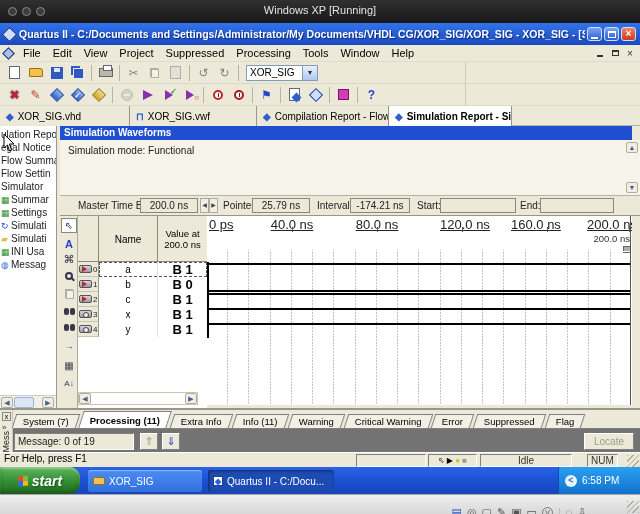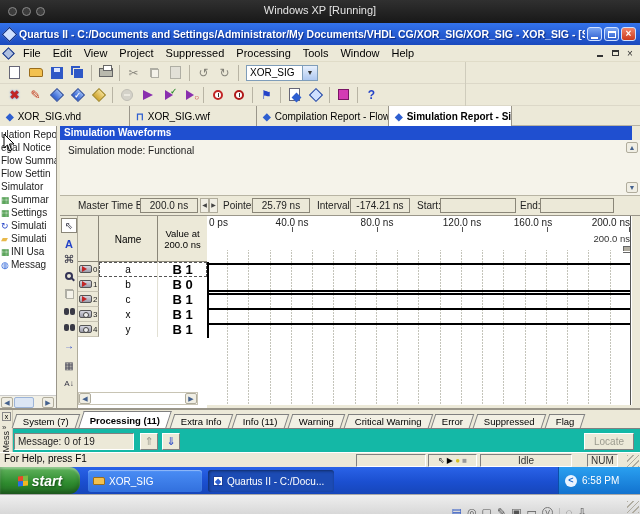--- a/index.html
+++ b/index.html
@@ -111,21 +111,21 @@
   .cell-nv.selected{outline:1px dashed #555;outline-offset:-1px;}
   .cn{width:59px;text-align:center;line-height:15px;font-size:10px;border-right:1px solid #e2e0d4;}
   .cv{width:49px;text-align:center;line-height:15px;font-size:13px;font-weight:bold;}
   .pin{width:13px;height:8px;background:linear-gradient(#d6d6e0,#9a9aa8);border:1px solid #555;border-radius:2px;position:relative;flex:none;}
   .pin.in::after{content:"";position:absolute;left:2px;top:0px;border-left:5px solid #c22525;border-top:3px solid transparent;border-bottom:3px solid transparent;}
   .pin.out::after{content:"";position:absolute;left:3px;top:1px;width:4px;height:4px;border-radius:50%;background:#eee;border:1px solid #444;}
   .pinidx{font-size:8px;color:#222;}
   .tsb{position:absolute;left:0;top:176px;width:120px;height:13px;background:#fff;border:1px solid #c8c4b4;}
 
   .wave{left:147px;top:0;width:425px;height:189px;background:#fff;}
-  .ruler-lab{position:absolute;top:1px;font-size:10px;color:#222;white-space:nowrap;}
+  .ruler-lab{position:absolute;top:1px;font-size:13px;color:#222;white-space:nowrap;text-decoration:underline;}
   .tick{position:absolute;top:11px;width:1px;height:5px;background:#555;}
   .marker-lab{position:absolute;top:17px;right:2px;font-size:9.5px;color:#333;}
   .mhandle{position:absolute;top:30px;right:1px;width:8px;height:7px;background:#b0aca0;border:1px solid #666;}
   .grid{position:absolute;left:0;top:34px;width:424px;height:155px;
         background-image:repeating-linear-gradient(0deg,#fff 0 1px,transparent 1px 3px),
                          repeating-linear-gradient(90deg,transparent 0 20.25px,#c4c4ba 20.25px 21.25px);}
   .trace{position:absolute;left:0;width:424px;height:2px;background:#000;}
   .vline0{position:absolute;left:0;top:46px;width:2px;height:76px;background:#000;}
   .masterline{position:absolute;left:423px;top:0;width:1px;height:189px;background:#555;}
   .wave-rightpad{left:572px;top:0;width:8px;height:192px;background:#ece9d8;}
@@ -134,21 +134,21 @@
   .msgs{left:0;top:408px;width:640px;height:44px;background:#ece9d8;border-top:2px solid #9a968a;}
   .msgstrip{position:absolute;left:0;top:0;width:13px;height:44px;border-right:1px solid #c8c4b4;}
   .msgx{position:absolute;left:2px;top:2px;width:9px;height:9px;border:1px solid #888;font-size:7px;line-height:7px;text-align:center;background:#ece9d8;}
   .msgchev{position:absolute;left:2px;top:13px;font-size:8px;color:#333;}
   .msgvert{position:absolute;left:1px;top:21px;writing-mode:vertical-rl;transform:rotate(180deg);font-size:9px;color:#222;}
   .mtabs{position:absolute;left:14px;top:1px;height:17px;display:flex;align-items:flex-end;}
   .mtab{height:14px;margin-right:3px;background:#f2f0e4;border:1px solid #808080;border-bottom:none;transform:skewX(-18deg);display:flex;align-items:center;padding:0 8px;}
   .mtab span{transform:skewX(18deg);font-size:9.5px;white-space:nowrap;}
   .mtab.active{height:17px;background:#fff;font-weight:bold;}
   .mtabline{position:absolute;left:13px;top:18px;width:627px;height:1px;background:#808080;}
-  .msgctl{position:absolute;left:13px;top:19px;width:627px;height:25px;background:#14b8a6;}
+  .msgctl{position:absolute;left:13px;top:19px;width:627px;height:25px;background:#737373;}
   .sunken{background:#ece9d8;border-top:1px solid #808080;border-left:1px solid #808080;border-bottom:1px solid #fff;border-right:1px solid #fff;}
   .raised{background:#ece9d8;border-top:1px solid #fff;border-left:1px solid #fff;border-bottom:1px solid #808080;border-right:1px solid #808080;}
   .msgfield{position:absolute;left:1px;top:4px;width:120px;height:17px;line-height:15px;padding-left:3px;font-size:10px;color:#222;}
   .arrbtn{position:absolute;top:4px;width:18px;height:17px;display:flex;align-items:center;justify-content:center;font-size:11px;}
   .locfield{position:absolute;left:173px;top:4px;width:384px;height:17px;line-height:15px;padding-left:4px;font-size:10px;color:#9a9a8e;}
   .locdrop{position:absolute;right:1px;top:1px;width:14px;height:13px;background:#e4e1d2;border:1px solid #b8b4a4;color:#9a9a8e;font-size:7px;text-align:center;line-height:12px;}
   .locatebtn{position:absolute;left:571px;top:4px;width:50px;height:17px;text-align:center;line-height:15px;font-size:10px;color:#9a9a8e;}
 
   
   .status{left:0;top:452px;width:640px;height:15px;background:#ece9d8;border-top:1px solid #fff;font-size:10px;}

